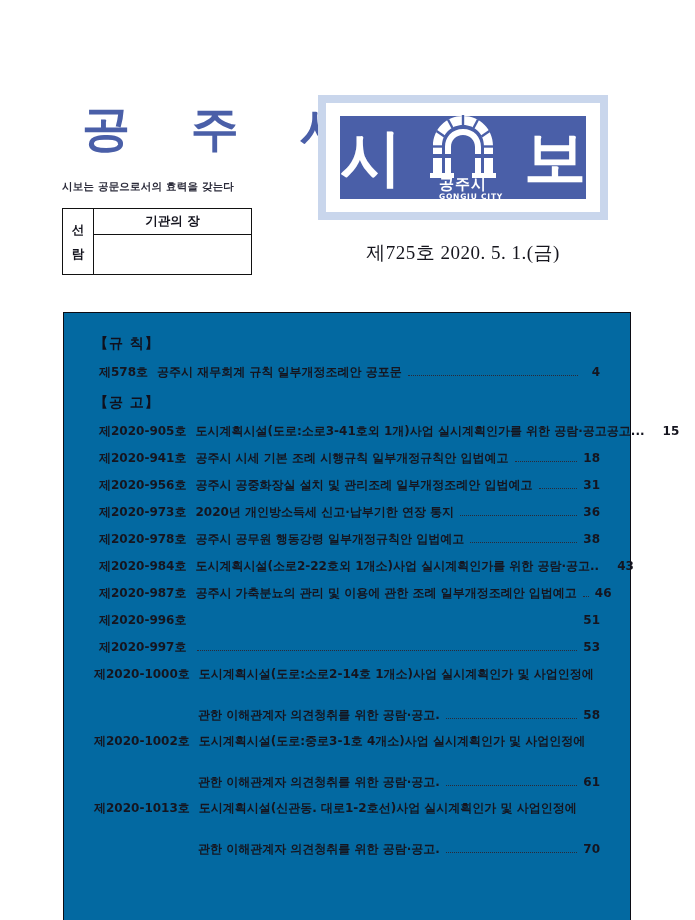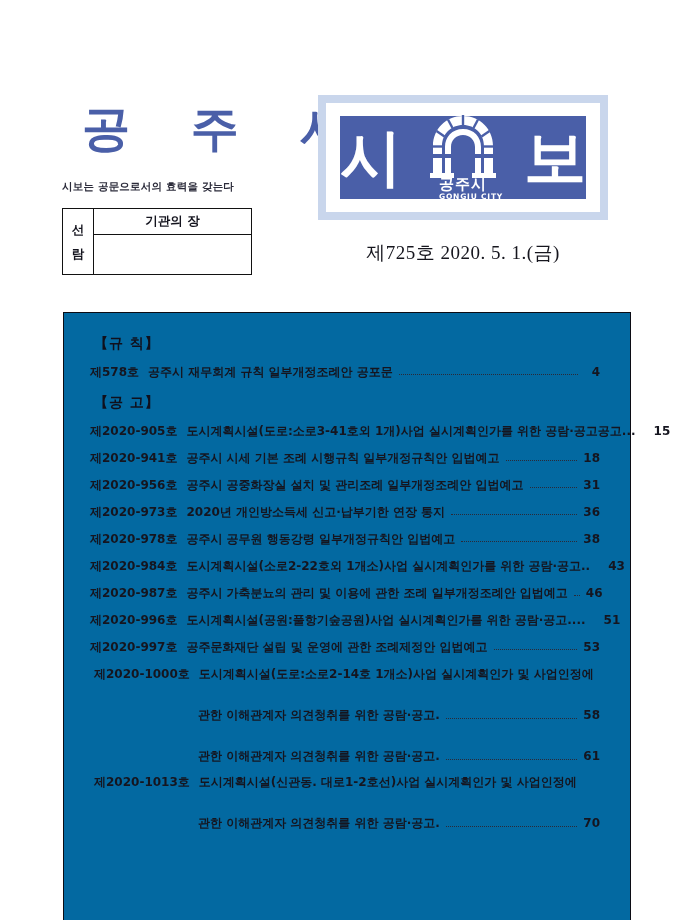--- a/index.html
+++ b/index.html
@@ -187,22 +187,22 @@
     font-size: 14px;
     font-weight: bold;
     color: #10101c;
     letter-spacing: 1px;
     margin: 0 0 12px 12px;
   }
   .toc-section-head.second { margin-top: 14px; }
 
   .toc-entry {
     display: flex;
-    align-items: flex-start;
-    margin: 0 0 12px 8px;
+    align-items: center;
+    margin: 0 0 12px 17px;
     font-family: "DejaVu Sans", "Liberation Sans", sans-serif;
     font-size: 12px;
     font-weight: bold;
     color: #15151f;
     line-height: 1.25;
   }
   .toc-num {
     flex: 0 0 auto;
     white-space: nowrap;
     padding-right: 9px;
@@ -382,45 +382,47 @@
 
   <div class="toc-entry">
     <span class="toc-num wide">제2020-987호</span>
     <span class="toc-title">공주시 가축분뇨의 관리 및 이용에 관한 조례 일부개정조례안 입법예고</span>
     <span class="toc-leader"></span>
     <span class="toc-page">46</span>
   </div>
 
   <div class="toc-entry">
     <span class="toc-num wide">제2020-996호</span>
-    <span class="toc-title">도시계획시설(공원:풀항기숲공원)사업 실시계획인가를 위한 공람·공고....</span>
     <span class="toc-leader none"></span>
     <span class="toc-page">51</span>
   </div>
 
   <div class="toc-entry">
     <span class="toc-num wide">제2020-997호</span>
-    <span class="toc-title">공주문화재단 설립 및 운영에 관한 조례제정안 입법예고</span>
     <span class="toc-leader"></span>
     <span class="toc-page">53</span>
   </div>
 
   <div class="toc-entry-multi">
     <div class="toc-line1">
       <span class="toc-num">제2020-1000호</span>
       <span class="toc-title">도시계획시설(도로:소로2-14호 1개소)사업 실시계획인가 및 사업인정에</span>
     </div>
     <div class="toc-line2">
       <span class="toc-title">관한 이해관계자 의견청취를 위한 공람·공고.</span>
       <span class="toc-leader"></span>
       <span class="toc-page">58</span>
     </div>
   </div>
 
   <div class="toc-entry-multi">
+    <div class="toc-line1">
+      <span class="toc-num">제2020-1002호</span>
+      <span class="toc-title">도시계획시설(도로:중로3-1호 4개소)사업 실시계획인가 및 사업인정에</span>
+    </div>
     <div class="toc-line2">
       <span class="toc-title">관한 이해관계자 의견청취를 위한 공람·공고.</span>
       <span class="toc-leader"></span>
       <span class="toc-page">61</span>
     </div>
   </div>
 
   <div class="toc-entry-multi">
     <div class="toc-line1">
       <span class="toc-num">제2020-1013호</span>

